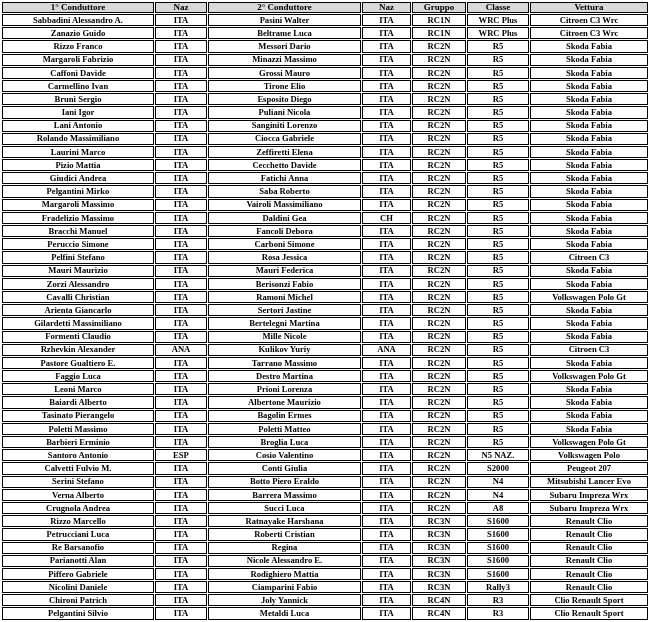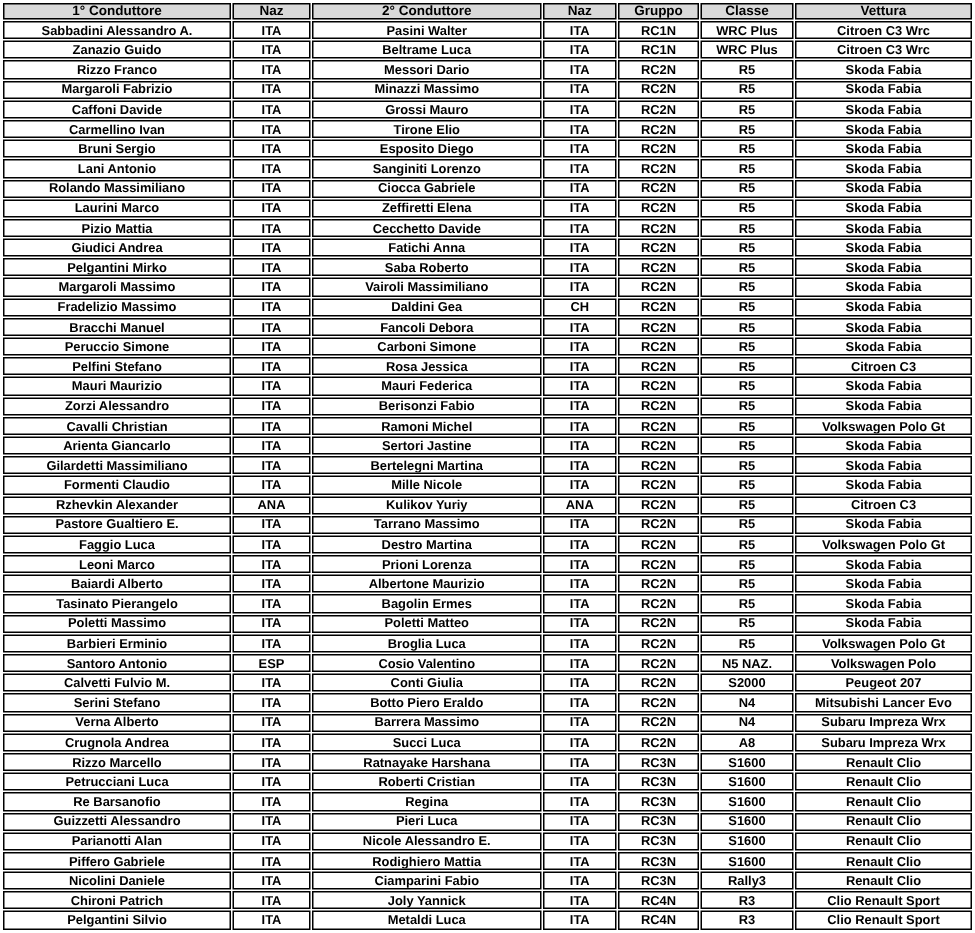--- a/index.html
+++ b/index.html
@@ -11,20 +11,21 @@
     font-family: "Liberation Sans", sans-serif;
   }
   table.entry-table {
     border-collapse: separate;
     border-spacing: 1px;
     table-layout: fixed;
     width: 648px;
     height: 620px;
     margin: 1px;
     background: #ffffff;
+    font-family: Liberation Serif, serif;
   }
   table.entry-table th,
   table.entry-table td {
     border: 1px solid var(--border-color, #000000);
     padding: 0;
     text-align: center;
     vertical-align: middle;
     font-size: 8.6px;
     font-weight: bold;
     color: var(--text-color, #000000);
@@ -122,20 +123,29 @@
       <tr>
         <td>Bruni Sergio</td>
         <td>ITA</td>
         <td>Esposito Diego</td>
         <td>ITA</td>
         <td>RC2N</td>
         <td>R5</td>
         <td>Skoda Fabia</td>
       </tr>
       <tr>
+        <td>Iani Igor</td>
+        <td>ITA</td>
+        <td>Puliani Nicola</td>
+        <td>ITA</td>
+        <td>RC2N</td>
+        <td>R5</td>
+        <td>Skoda Fabia</td>
+      </tr>
+      <tr>
         <td>Lani Antonio</td>
         <td>ITA</td>
         <td>Sanginiti Lorenzo</td>
         <td>ITA</td>
         <td>RC2N</td>
         <td>R5</td>
         <td>Skoda Fabia</td>
       </tr>
       <tr>
         <td>Rolando Massimiliano</td>
@@ -419,29 +429,20 @@
       <tr>
         <td>Re Barsanofio</td>
         <td>ITA</td>
         <td>Regina</td>
         <td>ITA</td>
         <td>RC3N</td>
         <td>S1600</td>
         <td>Renault Clio</td>
       </tr>
       <tr>
-        <td>Guizzetti Alessandro</td>
-        <td>ITA</td>
-        <td>Pieri Luca</td>
-        <td>ITA</td>
-        <td>RC3N</td>
-        <td>S1600</td>
-        <td>Renault Clio</td>
-      </tr>
-      <tr>
         <td>Parianotti Alan</td>
         <td>ITA</td>
         <td>Nicole Alessandro E.</td>
         <td>ITA</td>
         <td>RC3N</td>
         <td>S1600</td>
         <td>Renault Clio</td>
       </tr>
       <tr>
         <td>Piffero Gabriele</td>

